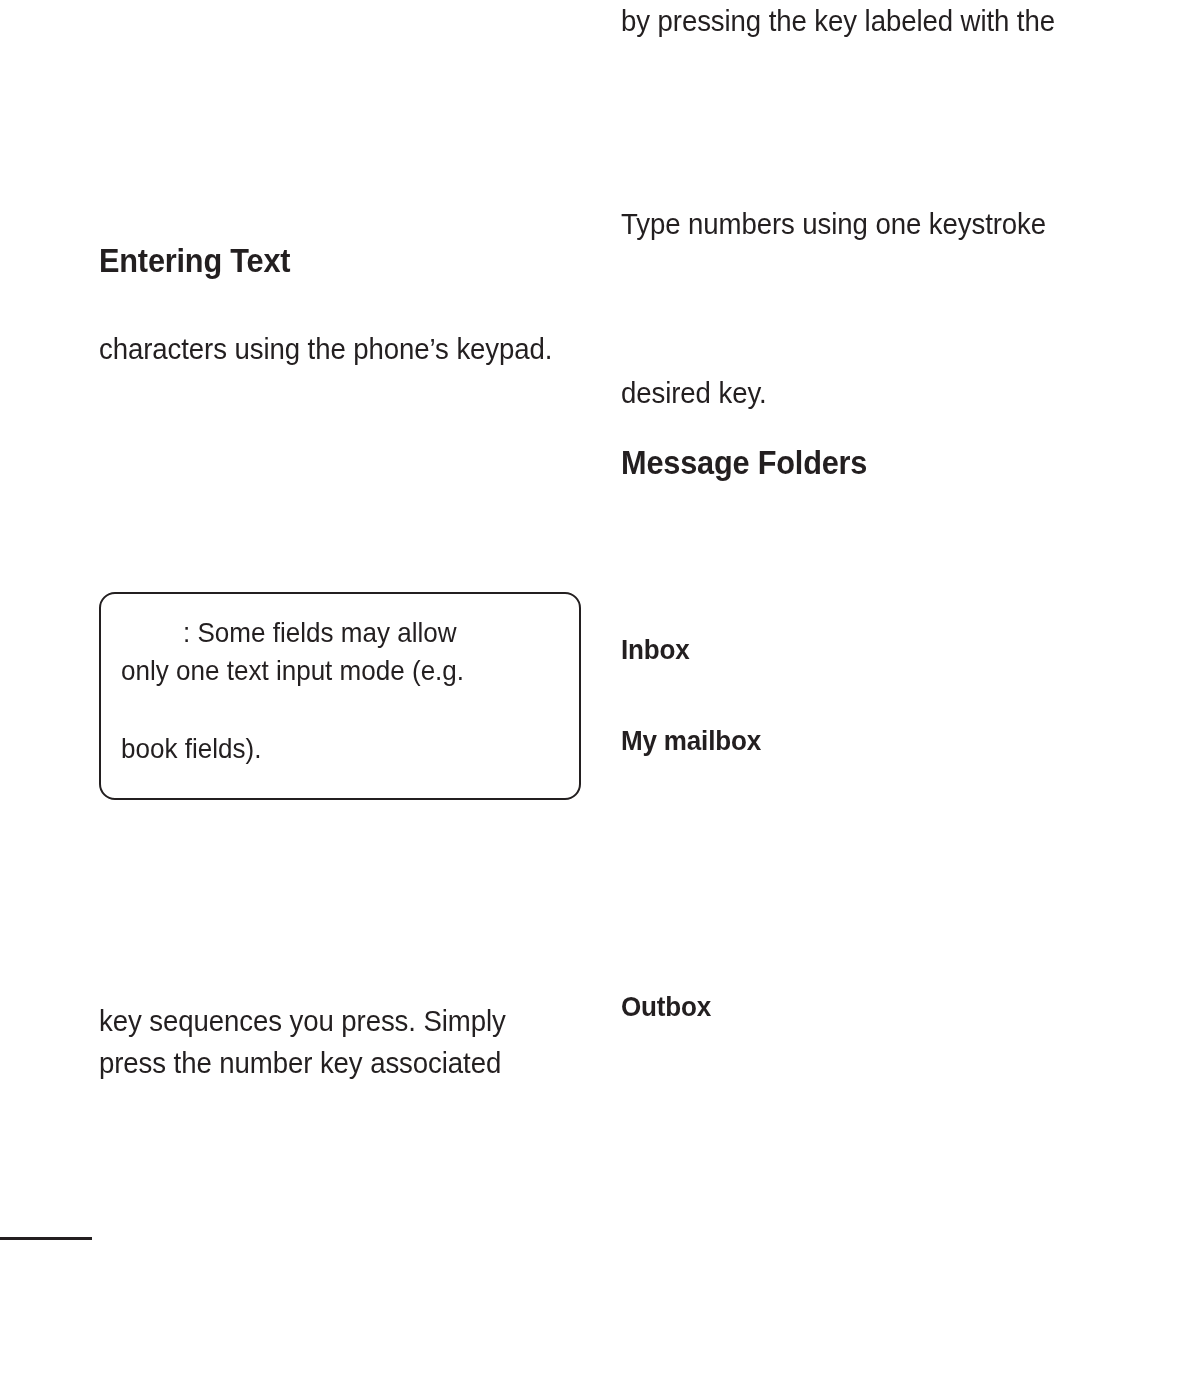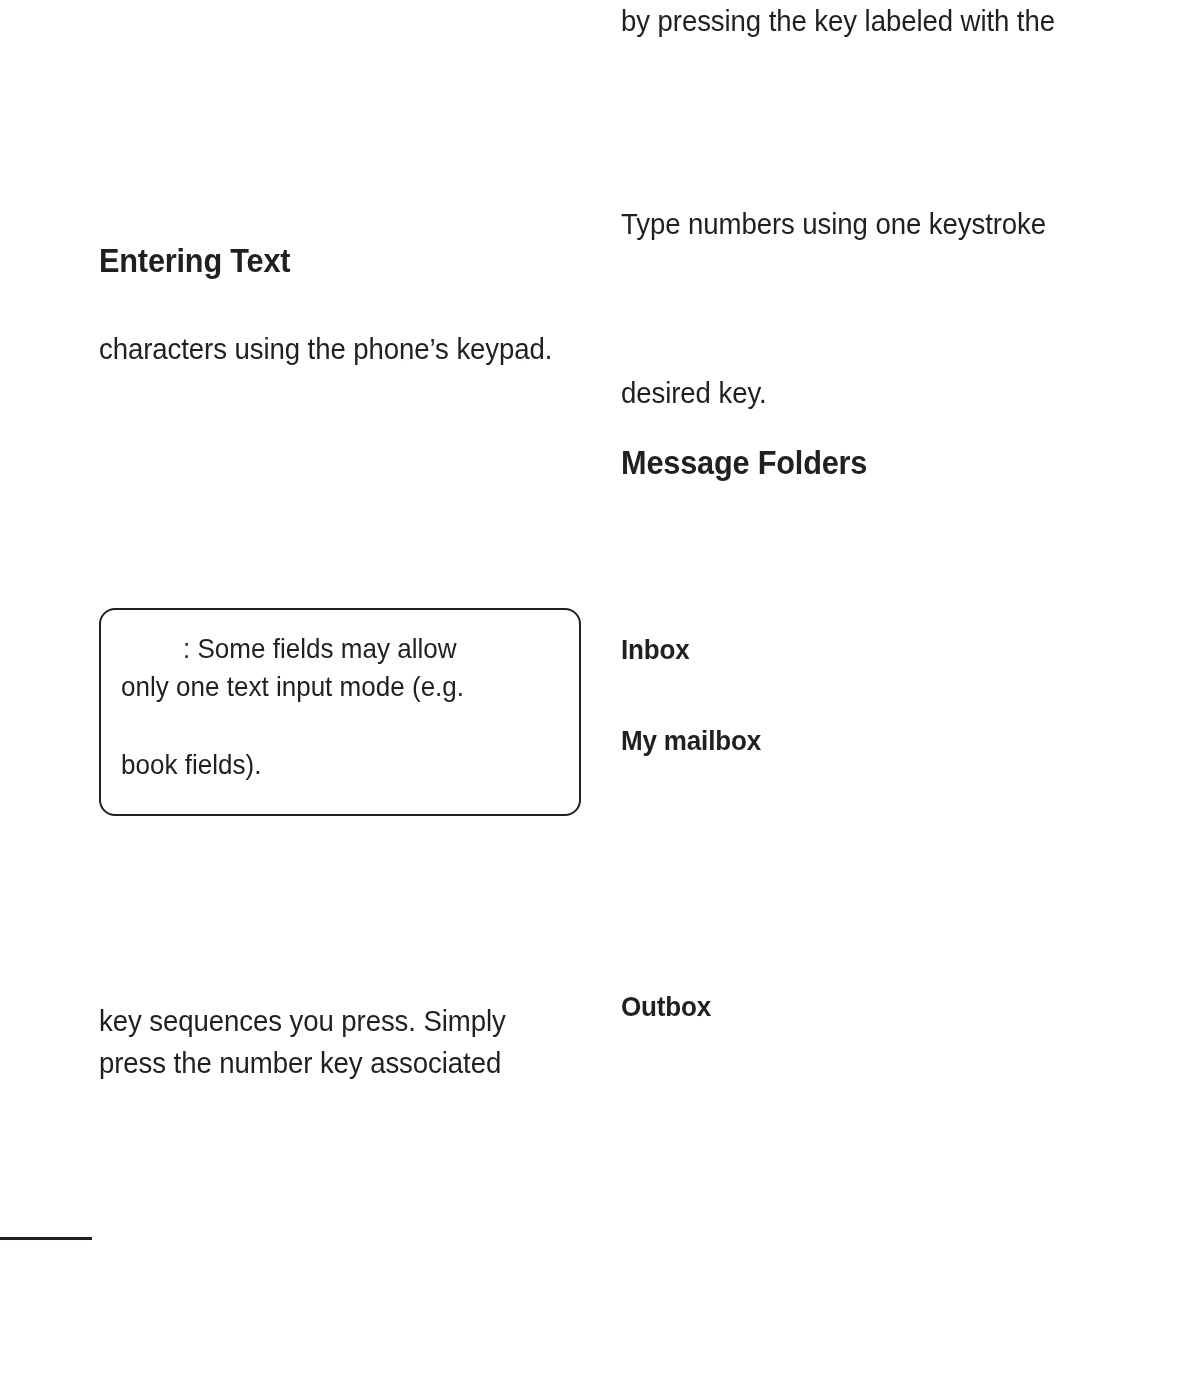--- a/index.html
+++ b/index.html
@@ -52,21 +52,21 @@
   }
 
   
   .col-left  { left: 99px; }
   .col-right { left: 621px; }
 
   
   #note-box {
     position: absolute;
     left: 99px;
-    top: 608px;
+    top: 592px;
     width: 482px;
     height: 208px;
     box-sizing: border-box;
     border: 2.5px solid #231f20;
     border-radius: 16px;
     background: #ffffff;
   }
   .note-line {
     position: absolute;
     left: 20px;

